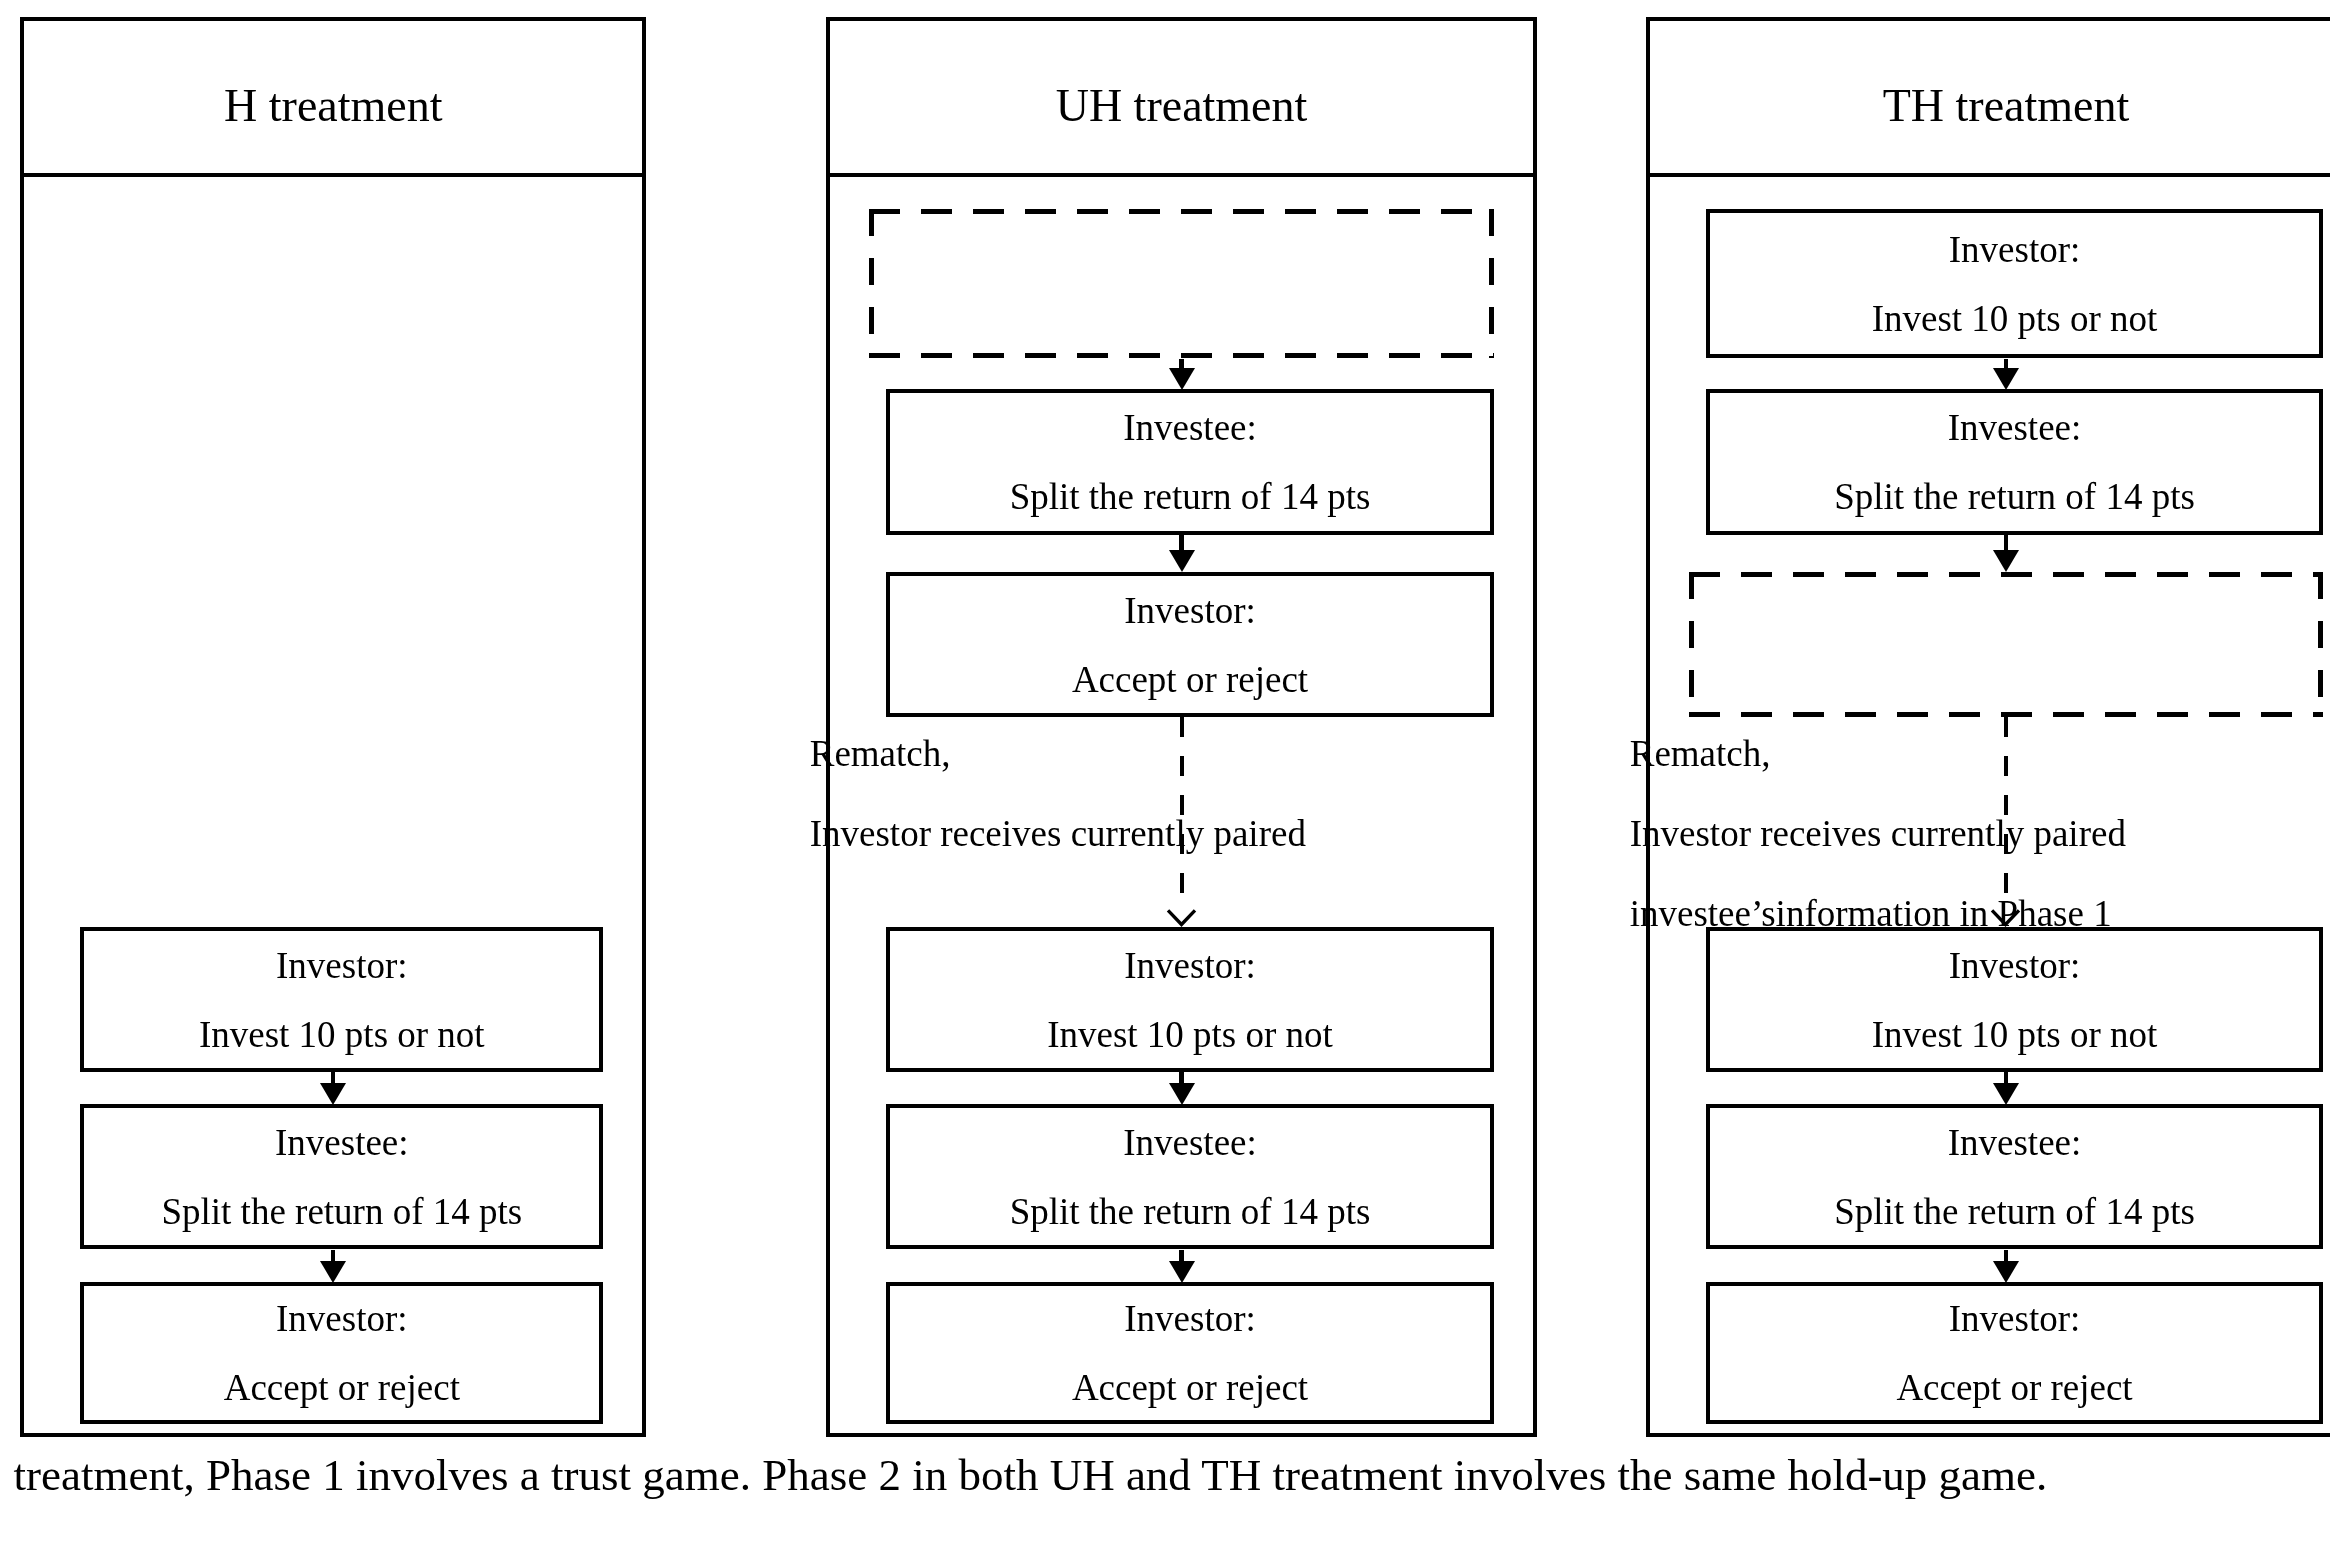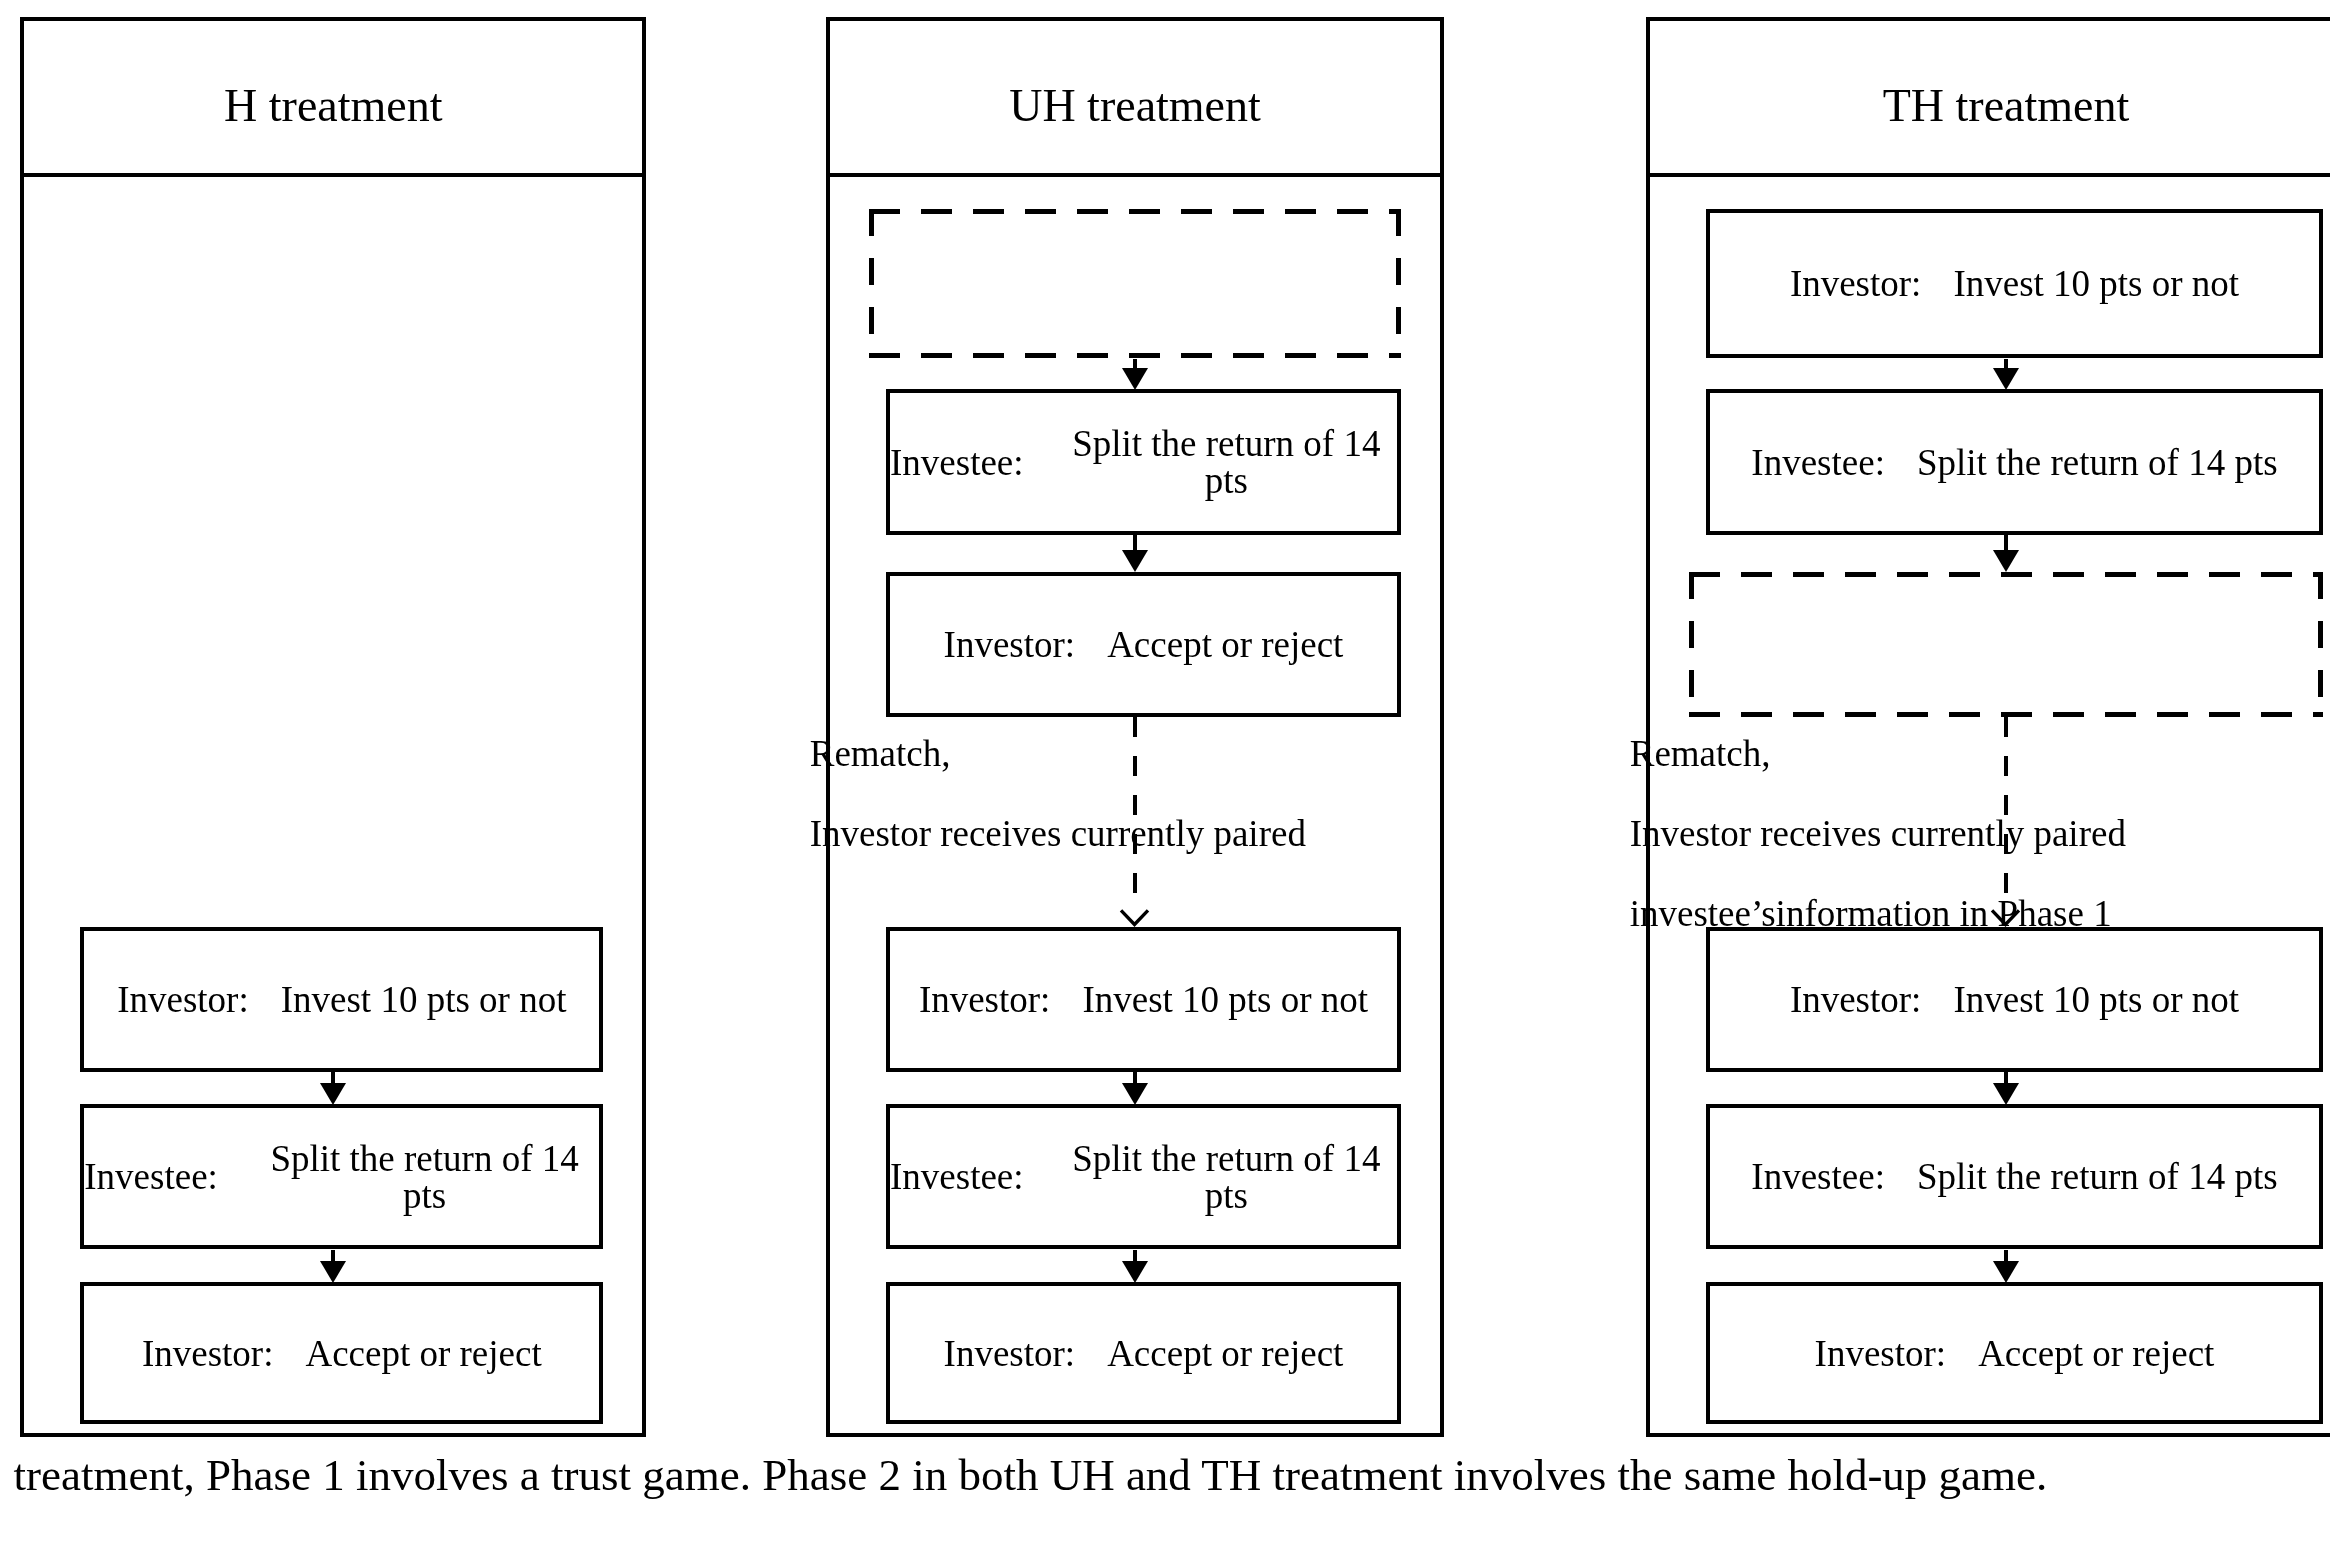--- a/index.html
+++ b/index.html
@@ -30,21 +30,21 @@
     display: flex; align-items: center; justify-content: center;
     padding-top: 17.6px;
     font-size: 46px; line-height: 1;
   }
 
   .fbox {
     position: absolute; left: 56px; right: 39px;
     border: 4.1px solid #000;
     box-sizing: border-box;
     background: #fff;
-    display: flex; flex-direction: row;
+    display: flex; flex-direction: column;
     align-items: center; justify-content: center;
     gap: 32px;
     font-size: 37px; line-height: 1;
     text-align: center;
   }
 
   
   .dashed-box { position: absolute; left: 39px; right: 39px; }
   .dh {
     position: absolute; left: 0; right: 0; height: 4.7px;
@@ -116,21 +116,21 @@
         <div class="aline"></div>
         <div class="ahead"></div>
       </div>
       <div class="fbox" style="top:1261px; height:142px;">
         <div>Investor:</div>
         <div>Accept or reject</div>
       </div>
     </div>
   </div>
 
-  <div class="panel" style="left:826px; width:618px;">
+  <div class="panel" style="left:826px; width:711px;">
     <div class="panel-inner">
       <div class="panel-title">
         <span>UH treatment</span>
       </div>
 
       <div class="dashed-box" style="top:188px; height:149px;">
         <i class="dh t"></i>
         <i class="dh b"></i>
         <i class="dv l"></i>
         <i class="dv r"></i>

